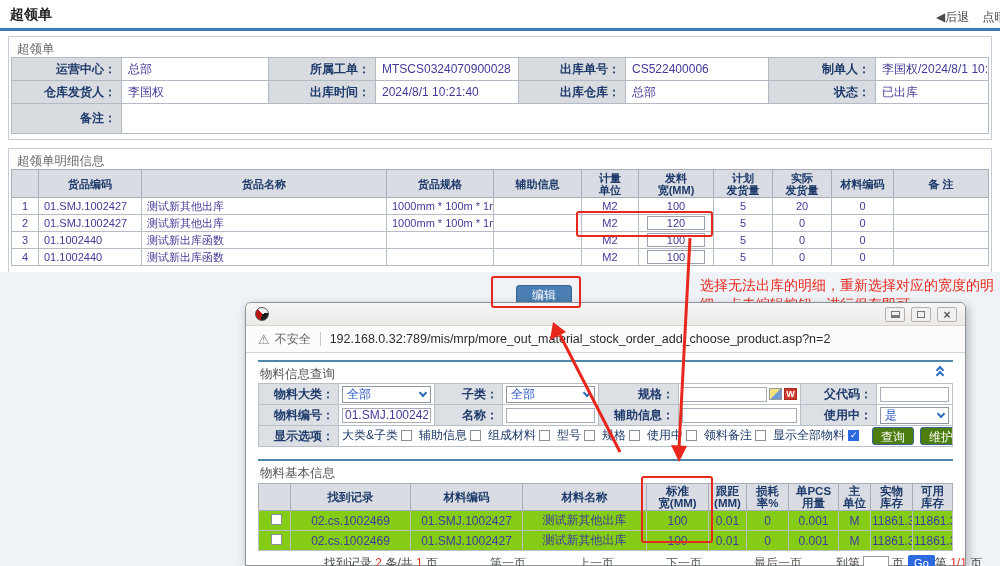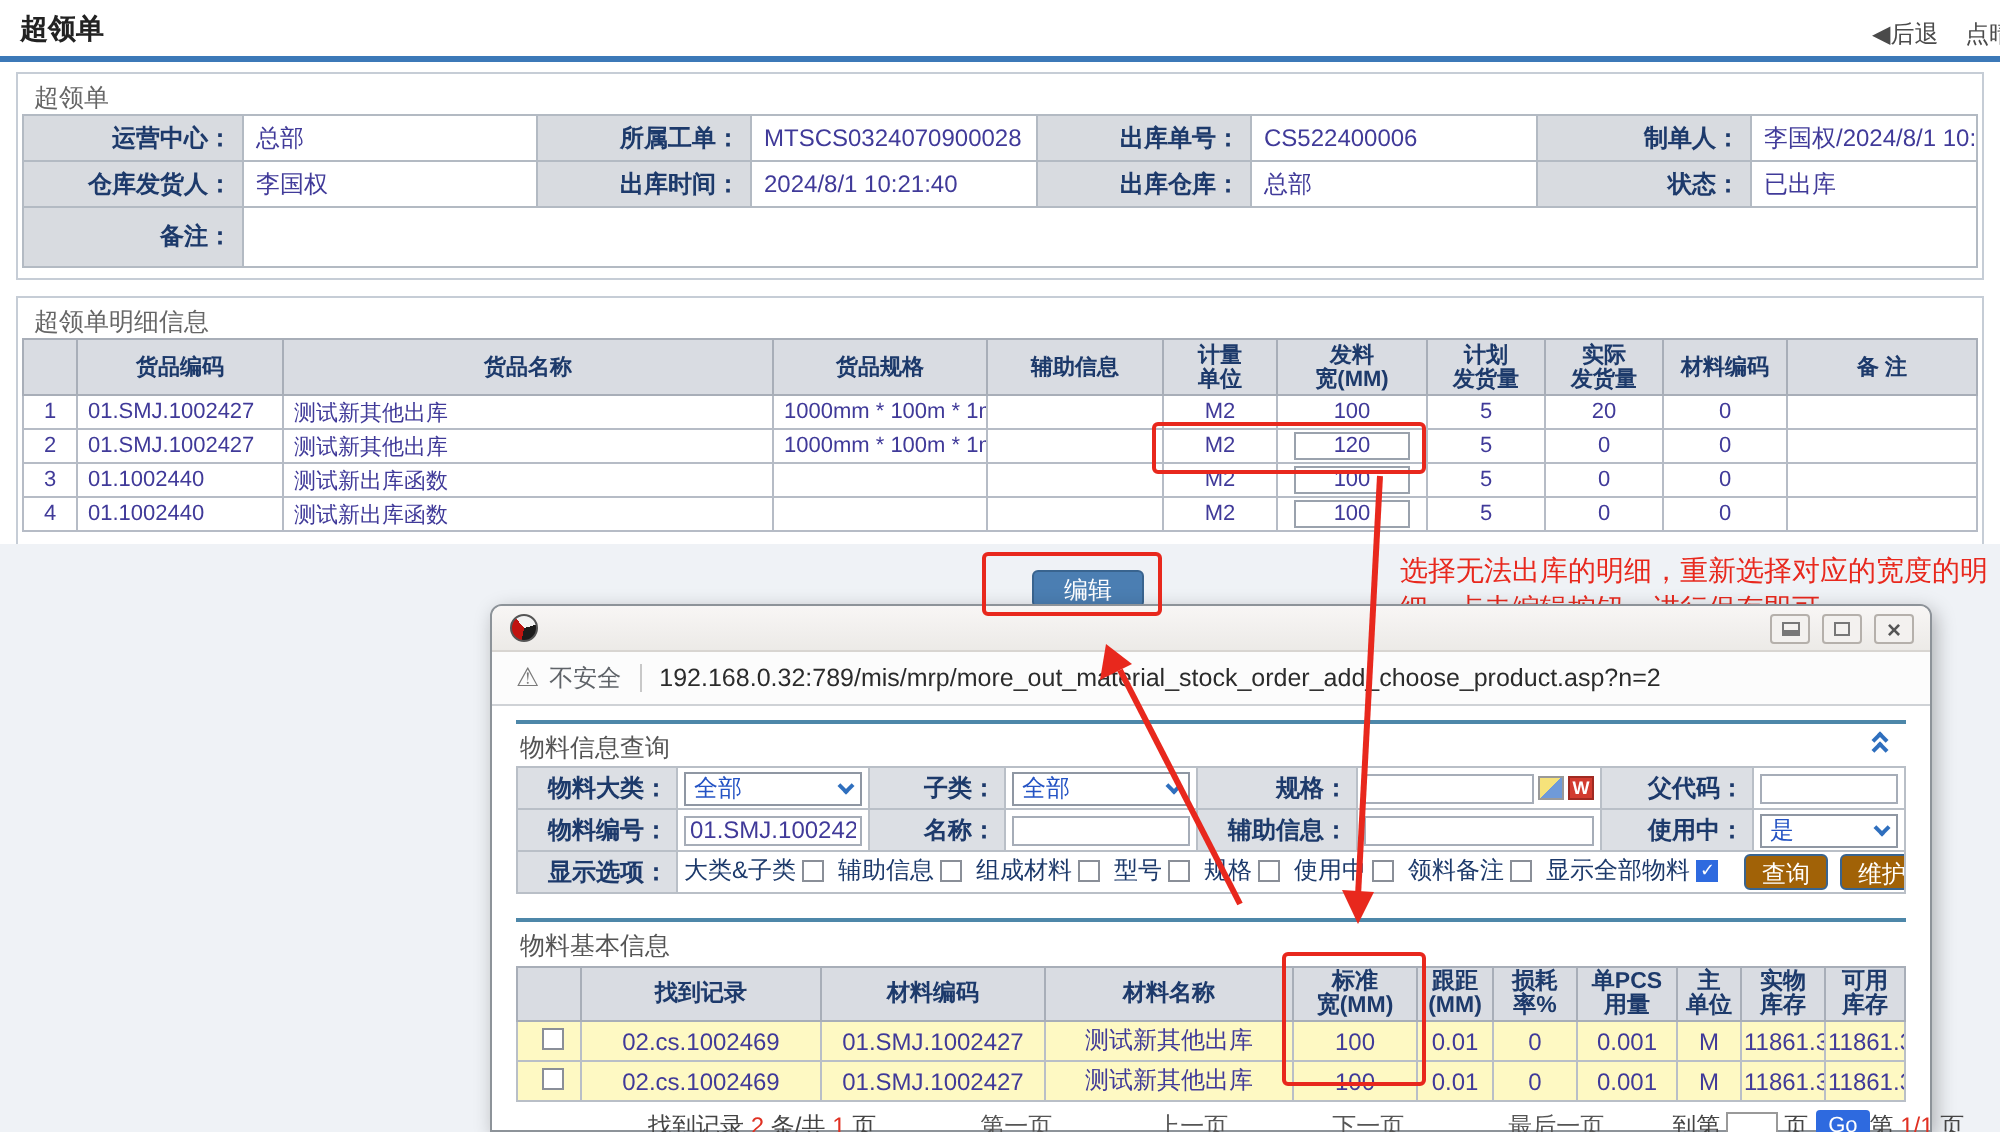--- a/index.html
+++ b/index.html
@@ -96,28 +96,28 @@
   .mini-ic { width:13px; height:12px; margin-left:2px; border:1px solid #999; flex:0 0 auto; }
   .ic-img { background:linear-gradient(135deg,#f6e27a 50%,#6f9ad8 50%); }
   .ic-w { background:#d23b2f; color:#fff; font-size:9px; font-weight:bold; text-align:center; line-height:10px; border-color:#a02a22; }
   .opts { display:flex; align-items:flex-start; }
   .opt { display:flex; align-items:center; margin-right:7px; color:#1d3a6b; white-space:nowrap; }
   .cb { width:11px; height:11px; border:1px solid #8a8f98; background:#fff; display:inline-block;
     margin-left:3px; cursor:pointer; flex:0 0 auto; }
   .cb.checked { background:#2e6adf; border-color:#2e6adf; position:relative; }
   .cb.checked::after { content:"✓"; position:absolute; left:1px; top:-1px; color:#fff; font-size:9px; }
   .qbtns { margin-left:auto; display:flex; }
-  .pbtn { background:#a16207; border:1px solid #39648f; border-radius:3px; color:#fff; font-size:12px;
+  .pbtn { background:#4d7c0f; border:1px solid #39648f; border-radius:3px; color:#fff; font-size:12px;
     padding:1px 8px; margin-left:6px; height:18px; font-family:inherit; cursor:pointer; }
 
   .result-table { width:695px; margin-top:1px; }
   .result-table th { background:#d9dce2; border:1px solid #a8aeb8; color:#1d3a6b; font-weight:bold;
     font-size:11.5px; height:27px; white-space:pre-line; line-height:12px; padding:1px; }
   .result-table td { border:1px solid #b9bfc7; height:20px; color:#403a99; text-align:center;
-    background:#fef9c3; white-space:nowrap; overflow:hidden; }
+    background:#84cc16; white-space:nowrap; overflow:hidden; }
   .result-table td.num { text-align:right; padding-right:4px; }
 
   .pager { width:695px; height:20px; display:flex; align-items:center; font-size:12px; color:#444;
     margin-top:2px; white-space:nowrap; }
   .pager .found { margin-left:66px; }
   .pager .red { color:#e03022; }
   .pager a { color:#555; text-decoration:none; margin-left:52px; cursor:pointer; }
   .goto { margin-left:34px; display:flex; align-items:center; }
   .goto input { width:26px; height:14px; border:1px solid #999; margin:0 3px; }
   .go-btn { background:#2e6adf; color:#fff; border:none; border-radius:2px; font-size:11px;

